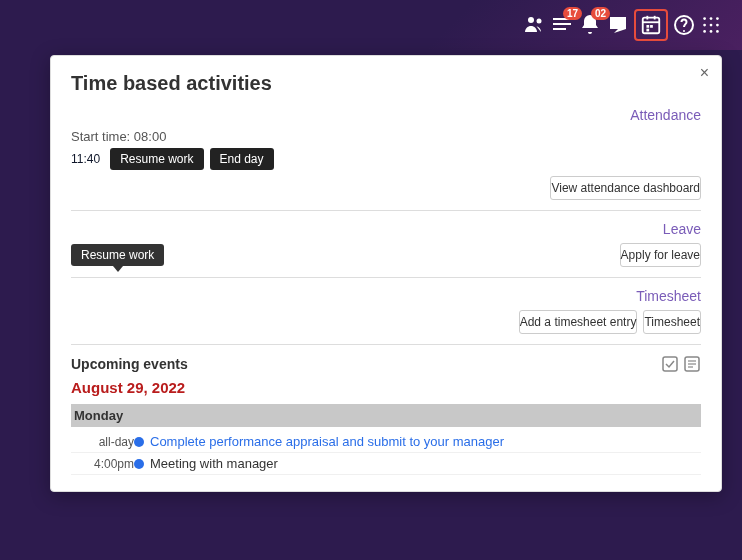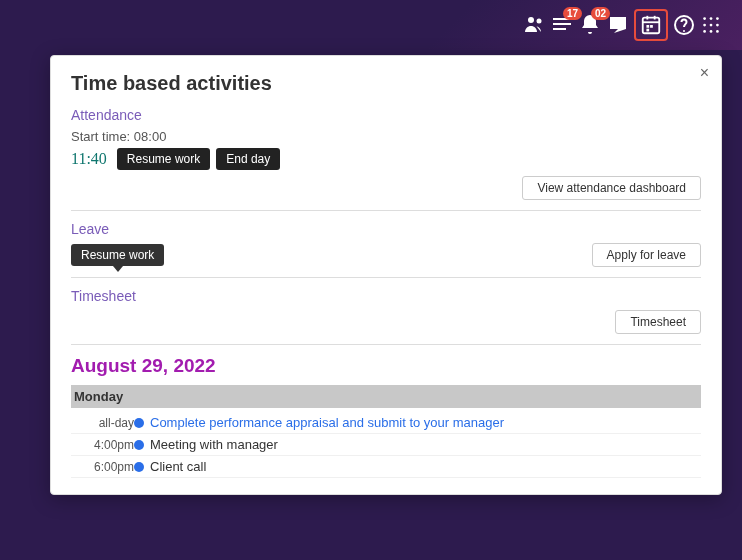--- a/index.html
+++ b/index.html
@@ -81,20 +81,21 @@
       font-size: 20px;
       font-weight: bold;
       color: #333;
       margin-bottom: 12px;
     }
 
     .section-label {
       color: #7a5cb8;
       font-size: 14px;
       margin-bottom: 6px;
+      text-align: right;
     }
 
     .section-divider {
       border: none;
       border-top: 1px solid #ddd;
       margin: 10px 0;
     }
 
     .row {
       display: flex;
@@ -109,44 +110,43 @@
       margin-bottom: 6px;
     }
 
     .start-time-label {
       color: #555;
       font-size: 13px;
       margin-bottom: 4px;
     }
 
     .time-display {
-      font-size: 16px;
-      color: #0f766e;
+      font-size: 12px;
+      color: #0f172a;
       margin-right: 10px;
       font-weight: normal;
-      font-family: Liberation Serif, serif;
     }
 
     .btn-dark {
       background: #222;
       color: white;
       border: none;
       border-radius: 3px;
       padding: 4px 10px;
       font-size: 12px;
       cursor: pointer;
       margin-right: 6px;
     }
 
     .btn-outline {
       background: white;
       color: #333;
       border: 1px solid #ccc;
       border-radius: 3px;
-      padding: 4px 14px;
+      padding: 4px 0;
       font-size: 12px;
       cursor: pointer;
       margin-left: 6px;
     }
 
     
     .tooltip-btn {
       background: #333;
       color: white;
       border: none;
@@ -205,22 +205,22 @@
       cursor: pointer;
       color: #888;
       font-size: 14px;
       display: flex;
       align-items: center;
       justify-content: center;
     }
 
     .date-heading {
       font-weight: bold;
-      font-size: 19px;
-      color: #a21caf;
+      font-size: 15px;
+      color: #b91c1c;
       margin-bottom: 8px;
     }
 
     .day-row {
       background: #c8c8c8;
       padding: 4px 3px;
       font-weight: bold;
       font-size: 13px;
       color: #333;
       margin-bottom: 4px;
@@ -348,39 +348,54 @@
     <div class="leave-left">
       <button class="tooltip-btn">Resume work</button>
     </div>
     <button class="btn-outline">Apply for leave</button>
   </div>
 
   <hr class="section-divider">
 
   <div class="section-label">Timesheet</div>
   <div class="row-space-between">
+    <button class="btn-outline">Add a timesheet entry</button>
     <button class="btn-outline">Timesheet</button>
   </div>
 
   <hr class="section-divider">
 
+  <div class="upcoming-header">
+    <span class="upcoming-title">Upcoming events</span>
+    <div class="upcoming-icons">
+      <div class="icon-small">
+        <svg width="16" height="16" viewBox="0 0 16 16" fill="none">
+          <rect x="1" y="1" width="14" height="14" rx="2" stroke="#888" stroke-width="1.5"></rect>
+          <polyline points="4,8 7,11 12,5" stroke="#888" stroke-width="1.5" fill="none"></polyline>
+        </svg>
+      </div>
+      <div class="icon-small">
+        <svg width="16" height="16" viewBox="0 0 16 16" fill="none">
+          <rect x="1" y="1" width="14" height="14" rx="2" stroke="#888" stroke-width="1.5"></rect>
+          <line x1="4" y1="5" x2="12" y2="5" stroke="#888" stroke-width="1.2"></line>
+          <line x1="4" y1="8" x2="12" y2="8" stroke="#888" stroke-width="1.2"></line>
+          <line x1="4" y1="11" x2="9" y2="11" stroke="#888" stroke-width="1.2"></line>
+        </svg>
+      </div>
+    </div>
+  </div>
 
   <div class="date-heading">August 29, 2022</div>
 
   <div class="day-row">Monday</div>
 
   <div class="event-row">
     <span class="event-time">all-day</span>
     <span class="event-dot" style="background:#2a6ee8;"></span>
     <span class="event-text blue">Complete performance appraisal and submit to your manager</span>
   </div>
   <div class="event-row">
     <span class="event-time">4:00pm</span>
     <span class="event-dot" style="background:#2a6ee8;"></span>
     <span class="event-text">Meeting with manager</span>
   </div>
-  <div class="event-row">
-    <span class="event-time">6:00pm</span>
-    <span class="event-dot" style="background:#2a6ee8;"></span>
-    <span class="event-text">Client call</span>
-  </div>
 
 </div>
 
 </body></html>

